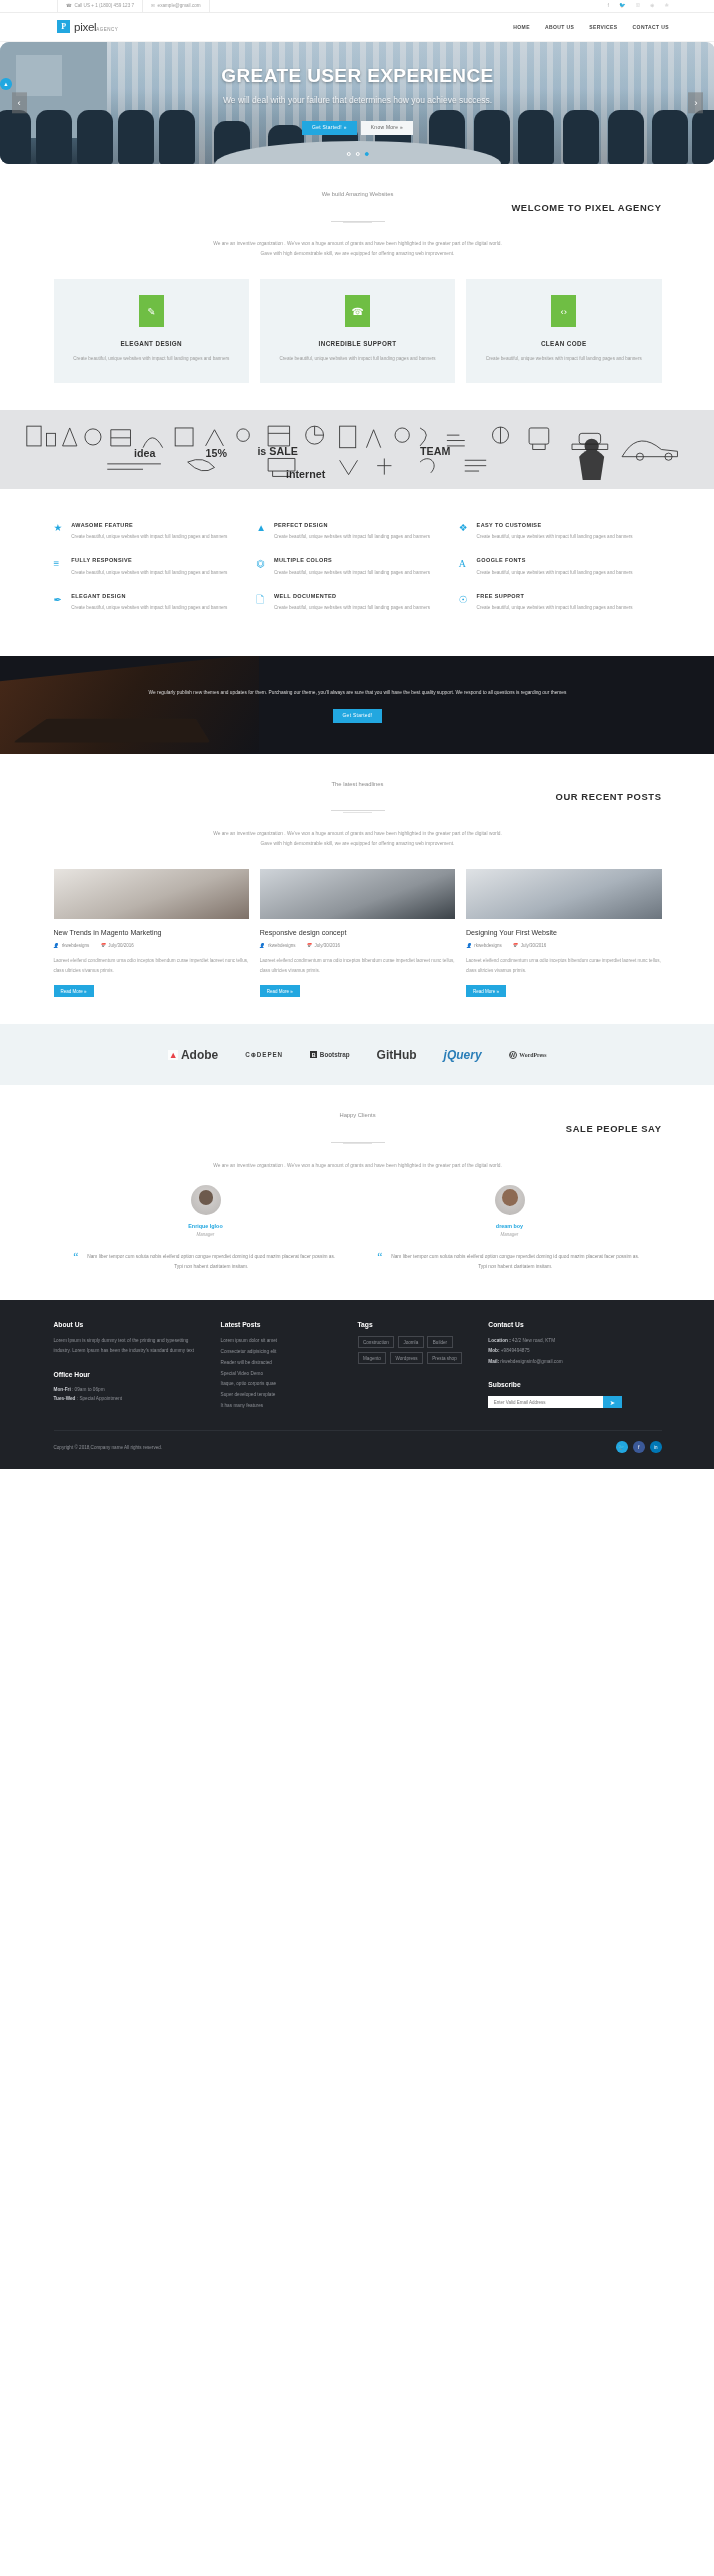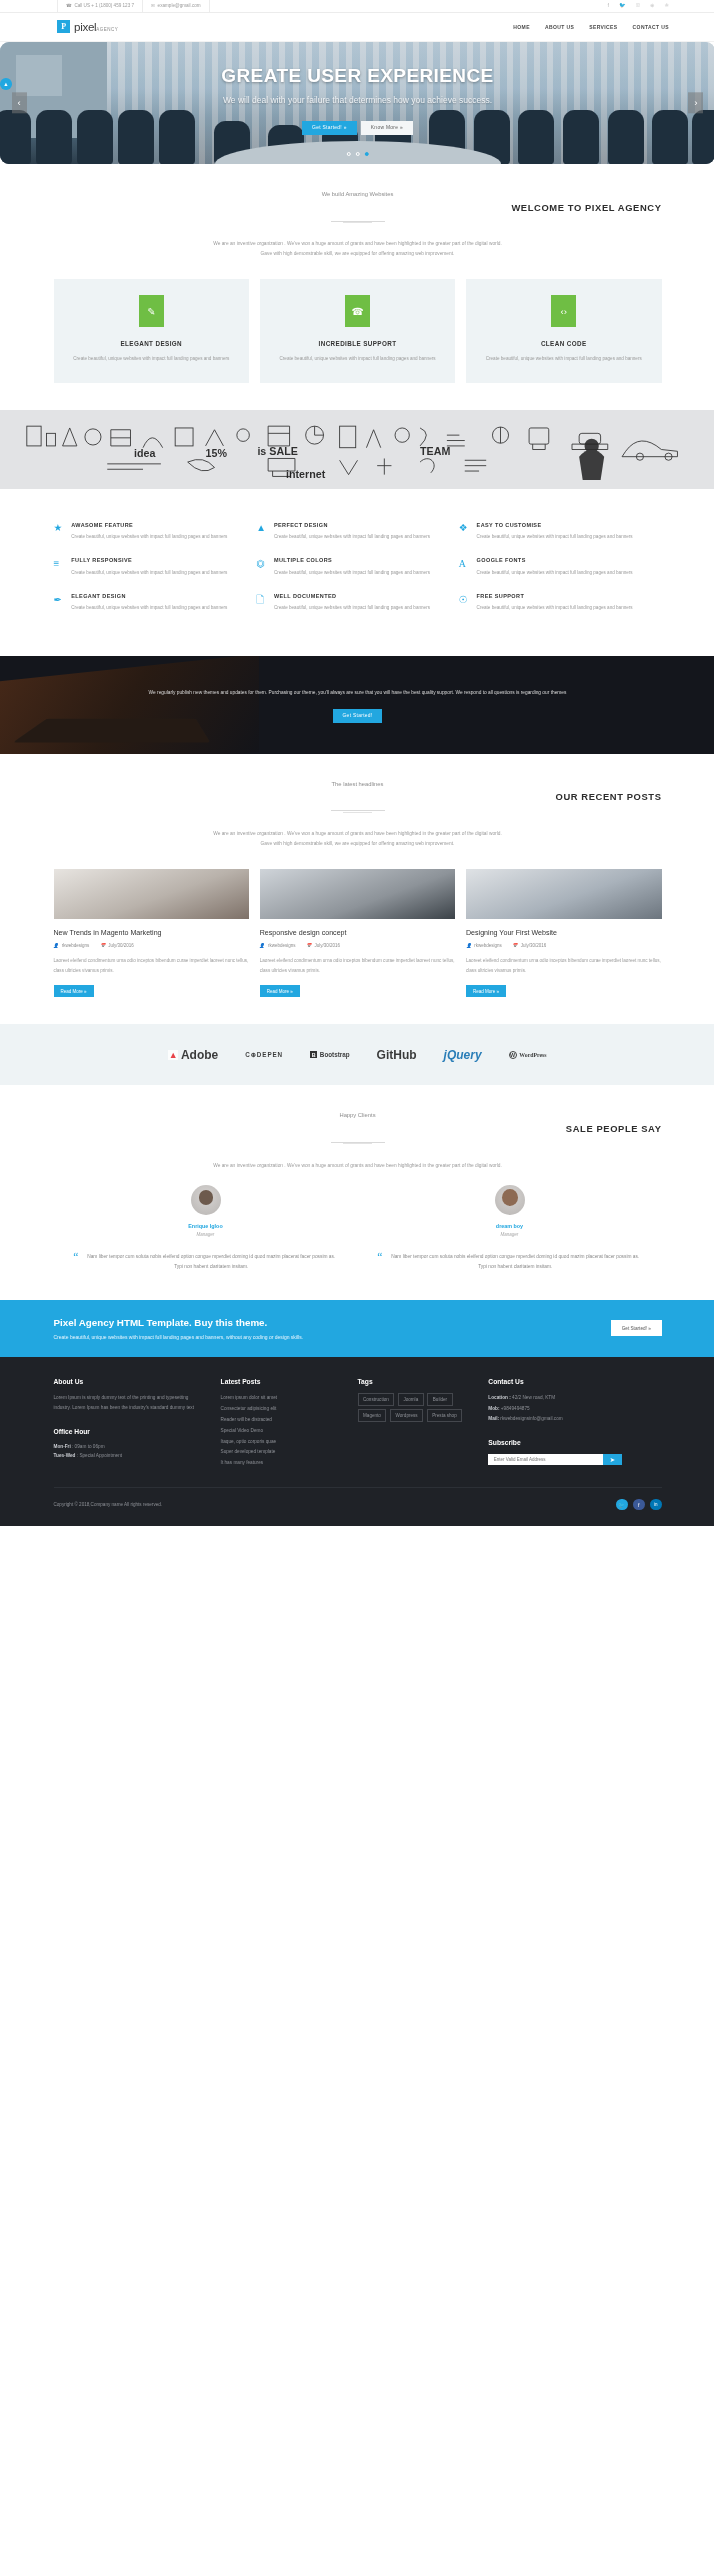--- a/index.html
+++ b/index.html
@@ -639,29 +639,20 @@
           <div class="t-role">Manager</div>
           <div class="t-quote">
             <span class="t-mark">“</span>
             <span class="t-text">Nam liber tempor cum soluta nobis eleifend option congue mperdiet doming id quod mazim placerat facer possim as. Typi non habent claritatem insitam.</span>
           </div>
         </div>
       </div>
     </div>
   </div>
 
-  <div class="blue-cta">
-    <div class="container" style="display:flex;align-items:center">
-      <div>
-        <div class="bc-title">Pixel Agency HTML Template. Buy this theme.</div>
-        <div class="bc-desc">Create beautiful, unique websites with impact full landing pages and banners, without any coding or design skills.</div>
-      </div>
-      <button class="bc-btn">Get Started! »</button>
-    </div>
-  </div>
 
   <div class="footer">
     <div class="container">
       <div class="fcols">
         <div class="fcol c1">
           <div class="fh">About Us</div>
           <div class="fp">Lorem Ipsum is simply dummy text of the printing and typesetting industry. Lorem Ipsum has been the industry's standard dummy text</div>
           <div class="fh fh2">Office Hour</div>
           <div class="fhours">
             <div><b>Mon-Fri</b> <span>: 09am to 06pm</span></div>

